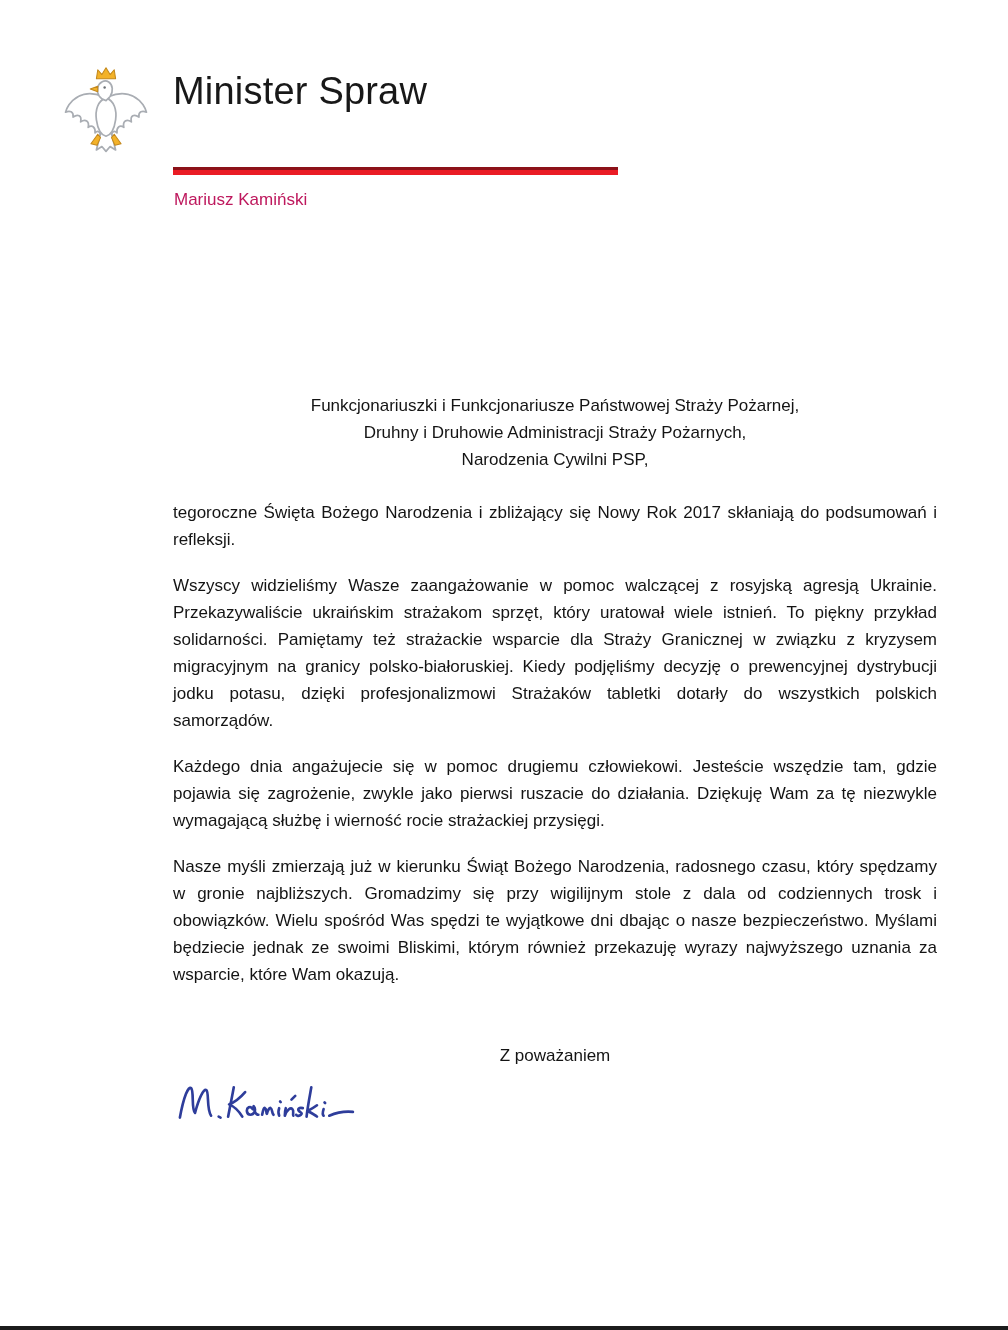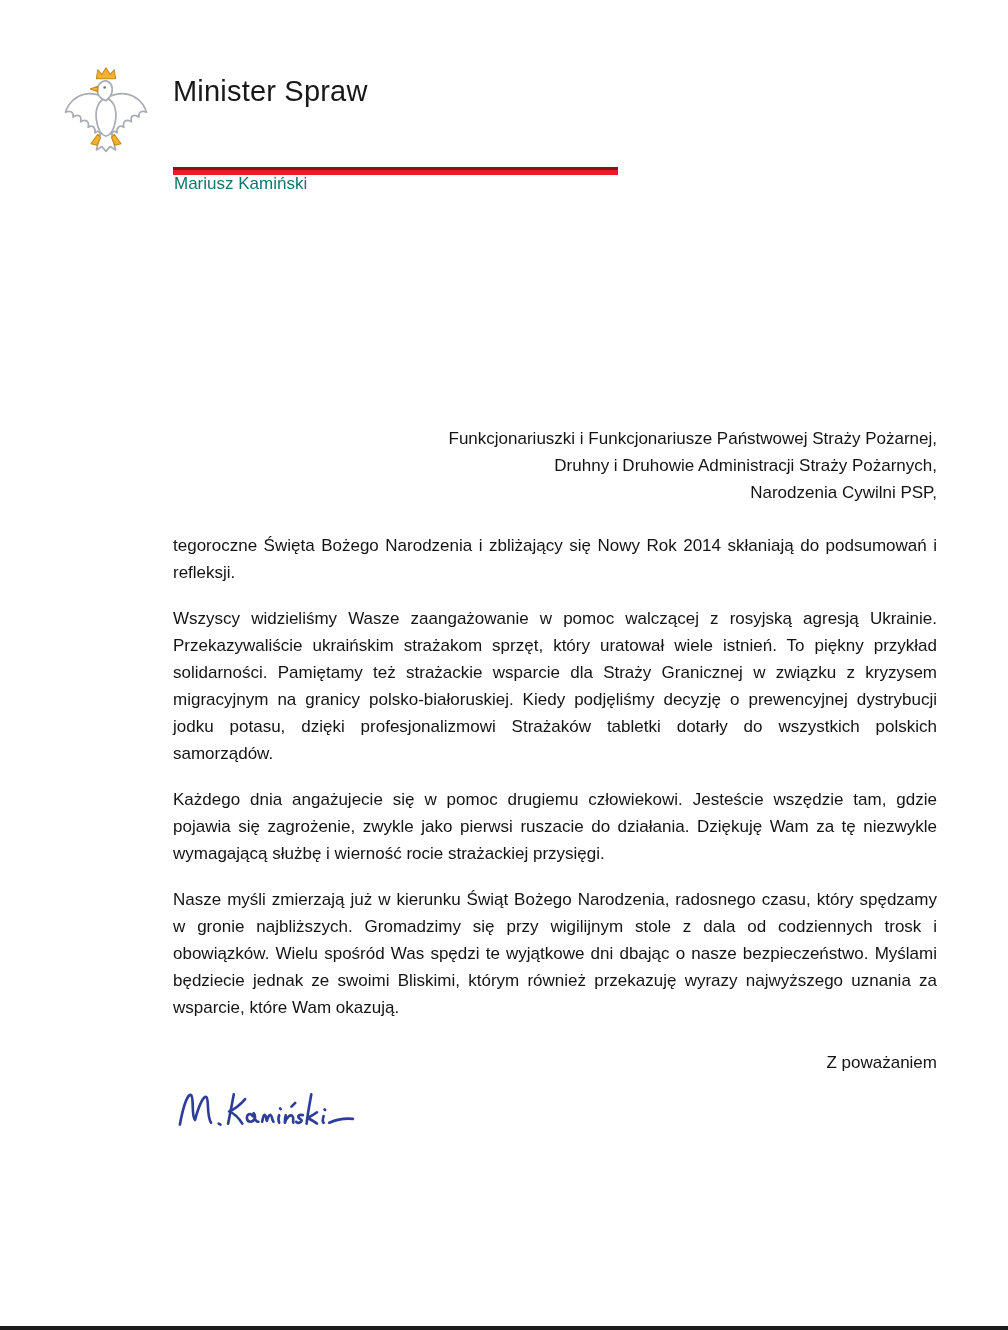--- a/index.html
+++ b/index.html
@@ -22,62 +22,62 @@
     position: absolute;
     left: 58px;
     top: 60px;
     width: 96px;
     height: 110px;
   }
   .ministry-title {
     position: absolute;
     left: 173px;
     top: 72px;
-    font-size: 29px;
+    font-size: 38px;
     line-height: 38px;
     color: #181818;
     letter-spacing: 0.2px;
     white-space: nowrap;
   }
   .header-rule {
     position: absolute;
     left: 173px;
     top: 167px;
     width: 445px;
   }
   .header-rule .rule-dark { height: 3px; background: #8c1118; }
   .header-rule .rule-red  { height: 5px; background: #ea1c25; }
   .minister-name {
     position: absolute;
     left: 174px;
-    top: 173px;
+    top: 189px;
     font-size: 17px;
     line-height: 22px;
-    color: #0f766e;
+    color: #be185d;
   }
   
   .letter-body {
     position: absolute;
     left: 173px;
     top: 392px;
     width: 764px;
     font-size: 17px;
     line-height: 27px;
     color: #141414;
   }
-  .salutation { margin-bottom: 26px; text-align: right; margin-top: 33px; }
+  .salutation { margin-bottom: 26px; text-align: center; }
   .salutation div { white-space: nowrap; }
   .para {
     margin: 0 0 19px 0;
     text-align: justify;
     text-align-last: left;
   }
   .closing {
-    margin-top: 28px;
-    text-align: right;
+    margin-top: 54px;
+    text-align: center;
   }
   .signature-block {
     margin-top: 7px;
     height: 52px;
   }
   .signature-block svg { display: block; }
   
   .page-bottom-edge {
     position: absolute;
     left: 0;
@@ -131,21 +131,21 @@
   <div class="minister-name">Mariusz Kamiński</div>
 
   <div class="letter-body">
 
     <div class="salutation">
       <div>Funkcjonariuszki i Funkcjonariusze Państwowej Straży Pożarnej,</div>
       <div>Druhny i Druhowie Administracji Straży Pożarnych,</div>
       <div>Narodzenia Cywilni PSP,</div>
     </div>
 
-    <p class="para">tegoroczne Święta Bożego Narodzenia i zbliżający się Nowy Rok 2014 skłaniają do podsumowań i refleksji.</p>
+    <p class="para">tegoroczne Święta Bożego Narodzenia i zbliżający się Nowy Rok 2017 skłaniają do podsumowań i refleksji.</p>
     <p class="para">Wszyscy widzieliśmy Wasze zaangażowanie w pomoc walczącej z rosyjską agresją Ukrainie. Przekazywaliście ukraińskim strażakom sprzęt, który uratował wiele istnień. To piękny przykład solidarności. Pamiętamy też strażackie wsparcie dla Straży Granicznej w związku z kryzysem migracyjnym na granicy polsko-białoruskiej. Kiedy podjęliśmy decyzję o prewencyjnej dystrybucji jodku potasu, dzięki profesjonalizmowi Strażaków tabletki dotarły do wszystkich polskich samorządów.</p>
     <p class="para">Każdego dnia angażujecie się w pomoc drugiemu człowiekowi. Jesteście wszędzie tam, gdzie pojawia się zagrożenie, zwykle jako pierwsi ruszacie do działania. Dziękuję Wam za tę niezwykle wymagającą służbę i wierność rocie strażackiej przysięgi.</p>
     <p class="para">Nasze myśli zmierzają już w kierunku Świąt Bożego Narodzenia, radosnego czasu, który spędzamy w gronie najbliższych. Gromadzimy się przy wigilijnym stole z dala od codziennych trosk i obowiązków. Wielu spośród Was spędzi te wyjątkowe dni dbając o nasze bezpieczeństwo. Myślami będziecie jednak ze swoimi Bliskimi, którym również przekazuję wyrazy najwyższego uznania za wsparcie, które Wam okazują.</p>
 
     <div class="closing">Z poważaniem</div>
 
     <div class="signature-block" role="img" aria-label="M. Kamiński">
       <svg viewBox="0 0 230 55" width="218" height="52">
         <g fill="none" stroke="#2e3d9b" stroke-width="2.8" stroke-linecap="round" stroke-linejoin="round">
 

